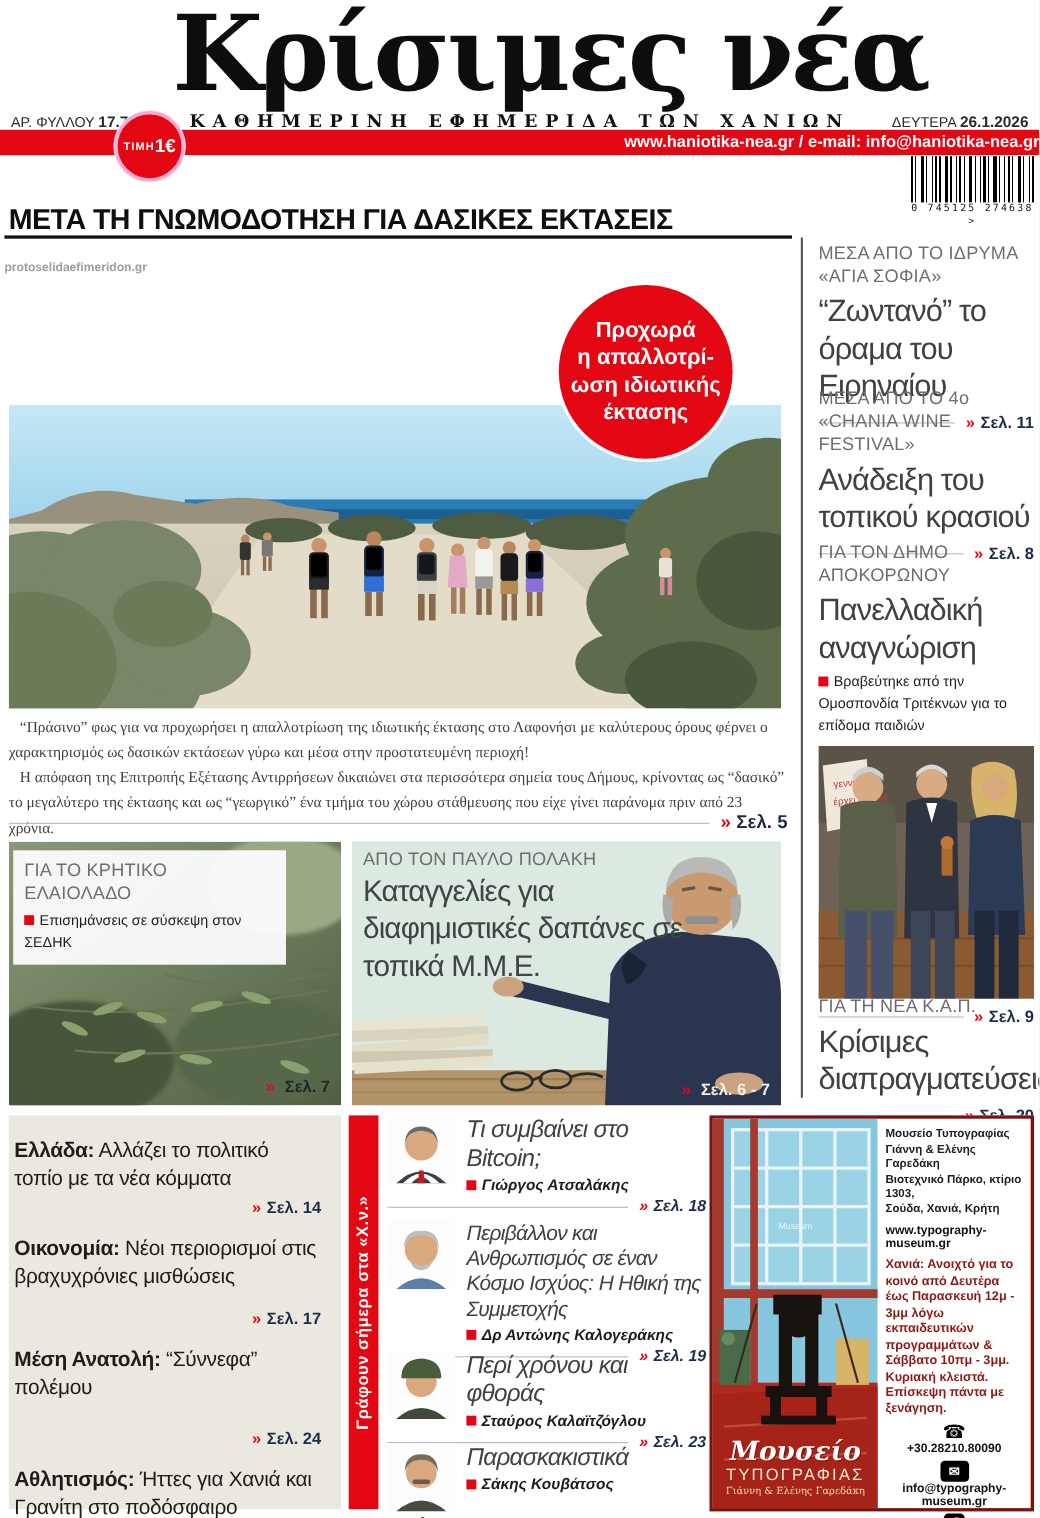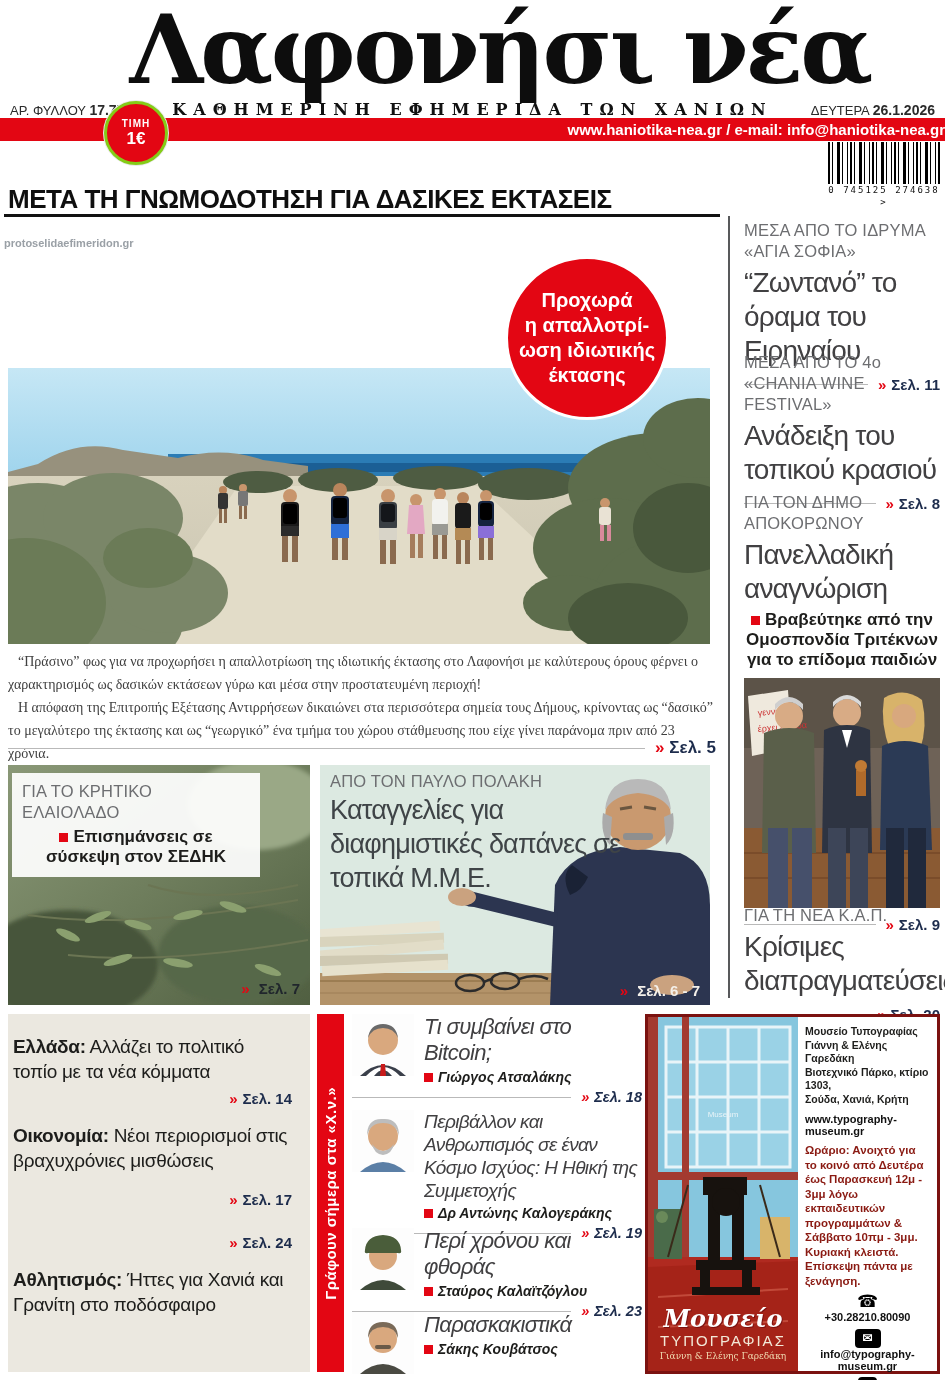--- a/index.html
+++ b/index.html
@@ -11,22 +11,22 @@
     letter-spacing:-3px;color:#0d0d0d;text-indent:55px;}
   .mast-meta-left{position:absolute;top:102px;left:10px;font-size:13px;color:#2b2b2b;}
   .mast-meta-left b{font-size:14px;}
   .mast-sub{position:absolute;top:100px;left:0;right:0;text-align:center;
     font-family:"DejaVu Serif",serif;font-weight:bold;font-size:16px;letter-spacing:7px;color:#111;}
   .mast-meta-right{position:absolute;top:102px;right:10px;font-size:13px;color:#2b2b2b;}
   .mast-meta-right b{font-size:14px;}
   .redbar{position:absolute;top:118px;left:0;width:945px;height:23px;background:#e30613;}
   .redbar span{display:block;text-align:right;color:#fff;font-weight:bold;font-size:15px;line-height:23px;}
   .price{position:absolute;top:101px;left:104px;width:58px;height:58px;border-radius:50%;
-    background:#e30613;border:3px solid #84cc16;box-shadow:0 0 0 1px #e9e9e9;z-index:5;
-    display:flex;flex-direction:column;align-items:center;justify-content:center;color:#fff;}
+    background:#e30613;border:3px solid #f9a8d4;box-shadow:0 0 0 1px #e9e9e9;z-index:5;
+    display:flex;flex-direction:row;align-items:center;justify-content:center;color:#fff;}
   .price .pl{font-size:10px;font-weight:bold;letter-spacing:1px;}
   .price .pv{font-size:17px;font-weight:bold;}
   .barcode{position:absolute;top:142px;left:828px;width:112px;height:60px;background:#fff;}
   .barcode .bars{height:42px;background:repeating-linear-gradient(90deg,
       #000 0 2px,#fff 2px 4px,#000 4px 5px,#fff 5px 9px,#000 9px 12px,#fff 12px 14px,
       #000 14px 15px,#fff 15px 19px,#000 19px 20px,#fff 20px 22px);}
   .barcode .digits{font-family:"DejaVu Sans Mono",monospace;font-size:9px;letter-spacing:2px;
       color:#111;text-align:center;line-height:12px;}
   
   .lead-kicker{position:absolute;top:184px;left:8px;font-weight:bold;font-size:26px;
@@ -46,21 +46,21 @@
   .pageref .rule{flex:1;height:1px;background:#b9b9b9;margin-right:10px;}
   .chev{color:#e30613;font-weight:bold;margin-right:5px;}
   .reftext{color:#1d2c4c;font-weight:bold;}
   .lead-ref{position:absolute;top:738px;left:8px;width:708px;font-size:17px;}
   
   .vrule{position:absolute;left:728px;top:216px;width:2px;height:782px;background:#58595b;}
   .rcol{position:absolute;left:744px;top:0;width:196px;height:1380px;}
   .r-item{position:absolute;left:0;width:196px;}
   .kicker-gray{font-size:16.5px;line-height:21px;color:#6d6e71;letter-spacing:0.2px;}
   .headline-thin{font-size:28px;line-height:34px;color:#414042;letter-spacing:-0.8px;margin-top:4px;}
-  .subhead{font-size:17px;line-height:20px;font-weight:bold;color:#1d1d1b;margin-top:4px;text-align:center;}
+  .subhead{font-size:13px;line-height:20px;font-weight:normal;color:#1d1d1b;margin-top:4px;}
   .redsq{display:inline-block;width:9px;height:9px;background:#e30613;margin-right:5px;}
   .r-ref{font-size:15px;margin-top:8px;}
   .r-photo{width:196px;height:230px;margin-top:8px;overflow:hidden;}
   
   .midbox{position:absolute;top:765px;overflow:hidden;}
   .olive{left:8px;width:302px;height:240px;}
   .olive-panel{position:absolute;top:8px;left:4px;width:228px;background:rgba(255,255,255,0.93);
       padding:8px 10px 10px 10px;}
   .olive-ref{position:absolute;bottom:8px;right:10px;font-size:15px;z-index:3;}
   .polakis{left:320px;width:390px;height:240px;background:#dde9e2;}
@@ -105,21 +105,21 @@
   .ad-icon{font-size:17px;line-height:18px;color:#000;}
   .icon-box{display:inline-flex;align-items:center;justify-content:center;width:26px;height:19px;
       background:#000;border-radius:4px;color:#fff;font-size:12px;font-weight:bold;}
   .fb-box{width:19px;height:19px;border-radius:4px;font-family:"DejaVu Serif",serif;font-size:15px;}
 </style>
 </head>
 <body>
 
 <div class="page">
 
-  <div class="mast-title">Λαφονήσι νέα</div>
+  <div class="mast-title">Κρίσιμες νέα</div>
   <div class="mast-meta-left"><span>ΑΡ. ΦΥΛΛΟΥ </span><b>17.777</b></div>
   <div class="mast-sub">ΚΑΘΗΜΕΡΙΝΗ ΕΦΗΜΕΡΙΔΑ ΤΩΝ ΧΑΝΙΩΝ</div>
   <div class="mast-meta-right"><span>ΔΕΥΤΕΡΑ </span><b>26.1.2026</b></div>
   <div class="redbar">
       <span>www.haniotika-nea.gr / e-mail: info@haniotika-nea.gr</span>
     </div>
   <div class="price">
     <span class="pl">ΤΙΜΗ</span>
     <span class="pv">1€</span>
   </div>
@@ -432,20 +432,21 @@
       <span class="chev">»</span>
       <span class="refw">Σελ. 6 - 7</span>
     </div>
   </div>
 
   <div class="briefs">
     <div class="brief"><b>Ελλάδα:</b><span> Αλλάζει το πολιτικό τοπίο με τα νέα κόμματα</span></div>
     <div class="brief-ref"><span class="chev">»</span><span class="reftext">Σελ. 14</span></div>
     <div class="brief"><b>Οικονομία:</b><span> Νέοι περιορισμοί στις βραχυχρόνιες μισθώσεις</span></div>
     <div class="brief-ref" style="margin-top:18px;"><span class="chev">»</span><span class="reftext">Σελ. 17</span></div>
+    <div class="brief"><b>Μέση Ανατολή:</b><span> “Σύννεφα” πολέμου</span></div>
     <div class="brief-ref" style="margin-top:26px;"><span class="chev">»</span><span class="reftext">Σελ. 24</span></div>
     <div class="brief"><b>Αθλητισμός:</b><span> Ήττες για Χανιά και Γρανίτη στο ποδόσφαιρο</span></div>
 
   </div>
 
   <div class="redstrip">
     <span>Γράφουν σήμερα στα «Χ.ν.»</span>
   </div>
 
   <div class="cols">
@@ -593,21 +594,21 @@
     </div>
     <div class="ad-right">
       <div class="ad-addr">
         <div>Μουσείο Τυπογραφίας</div>
         <div>Γιάννη &amp; Ελένης Γαρεδάκη</div>
         <div>Βιοτεχνικό Πάρκο, κτίριο 1303,</div>
         <div>Σούδα, Χανιά, Κρήτη</div>
       </div>
       <div class="ad-site">www.typography-museum.gr</div>
       <div class="ad-hours">
-        <span>Ωράριο:</span>
+        <span>Χανιά:</span>
         <span>Ανοιχτό για το κοινό από Δευτέρα έως Παρασκευή 12μ - 3μμ λόγω εκπαιδευτικών προγραμμάτων &amp; Σάββατο 10πμ - 3μμ. Κυριακή κλειστά. Επίσκεψη πάντα με ξενάγηση.</span>
       </div>
       <div class="ad-contact">
         <div class="ad-icon">☎</div>
         <div class="num">+30.28210.80090</div>
       </div>
       <div class="ad-contact">
         <div><span class="icon-box">✉</span></div>
         <div class="num">info@typography-museum.gr</div>
       </div>

